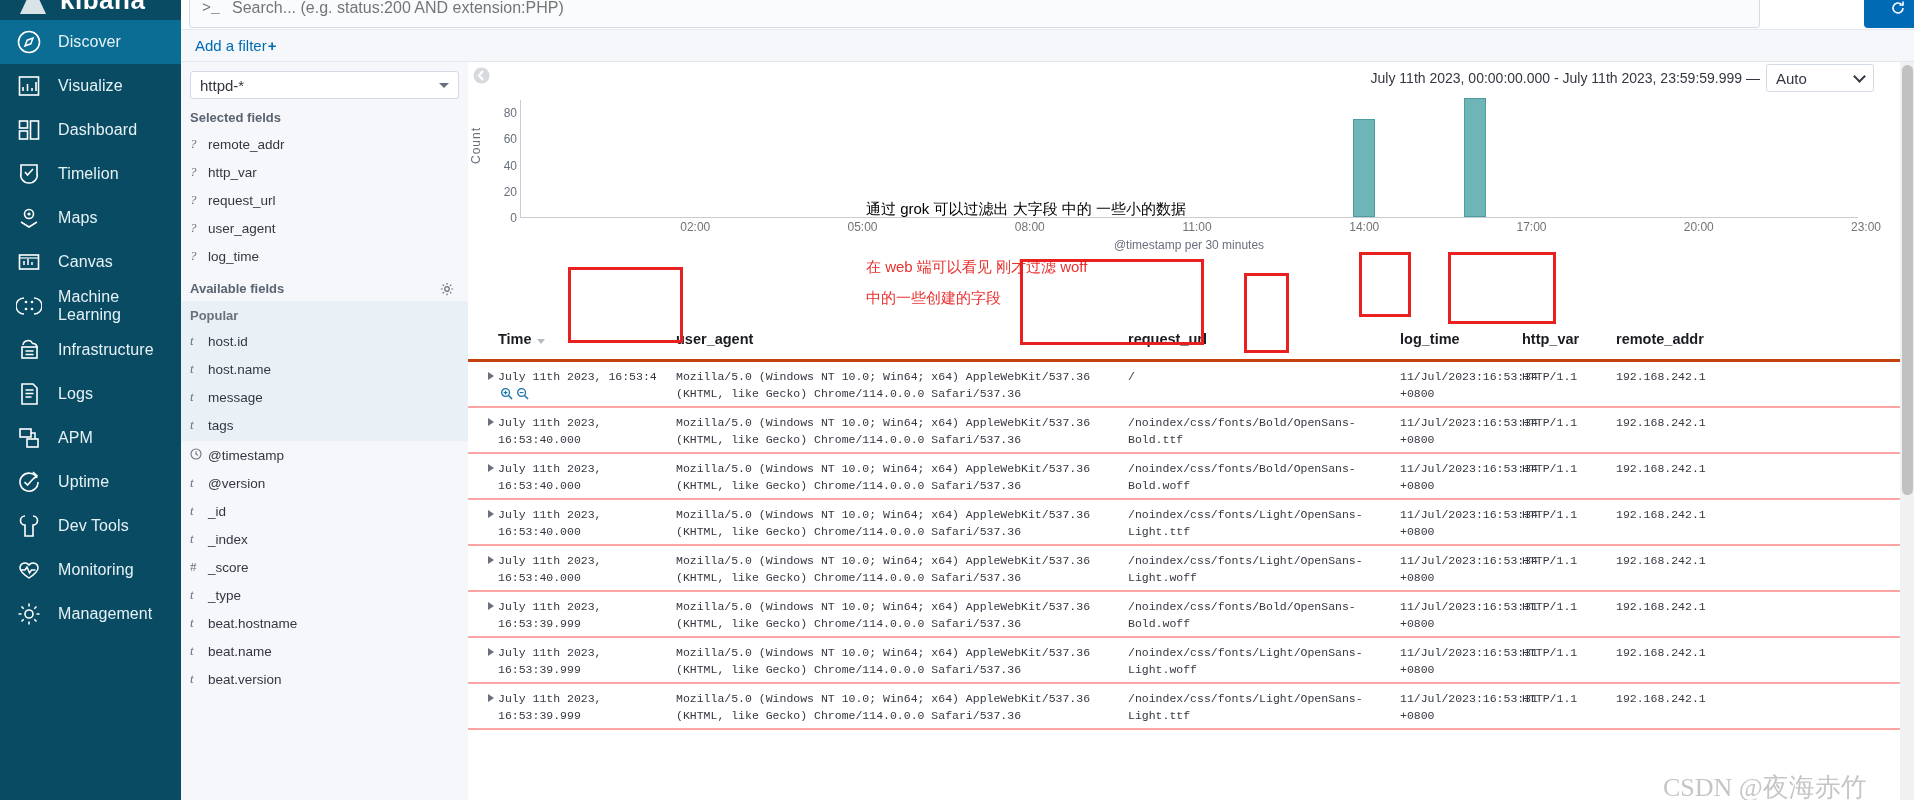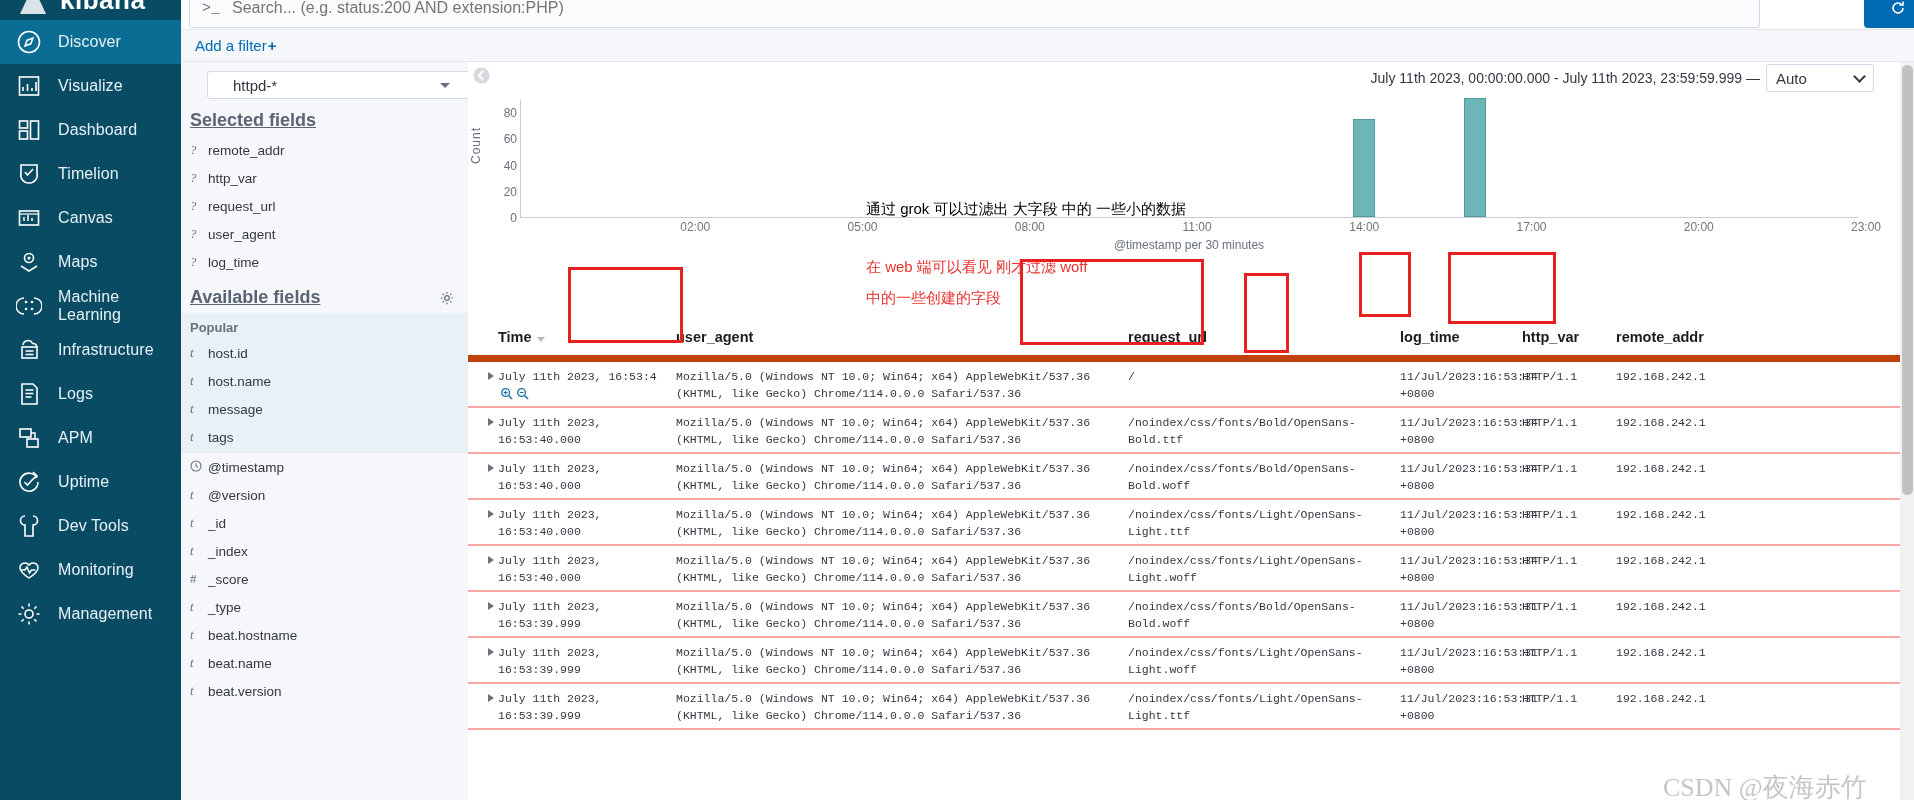--- a/index.html
+++ b/index.html
@@ -99,35 +99,34 @@
   }
   #add-filter .plus { font-weight: bold; font-size: 15px; }
 
   
   #fieldpanel {
     position: absolute; left: 181px; top: 62px;
     width: 287px; height: 738px;
     background: #f5f7fa;
   }
   #index-select {
-    margin: 9px 9px 0 26px;
+    margin: 9px 9px 0 9px;
     width: 269px; height: 28px;
     background: #fff; border: 1px solid #d3dae6; border-radius: 3px;
     display: flex; align-items: center; justify-content: space-between;
-    padding: 0 25px; font-size: 15px; color: #343741; cursor: pointer;
+    padding: 0 9px; font-size: 15px; color: #343741; cursor: pointer;
   }
   #index-select .caret {
     width: 0; height: 0;
     border-left: 5px solid transparent; border-right: 5px solid transparent;
     border-top: 5px solid #69707d;
   }
   .panel-head {
-    font-size: 18px; font-weight: bold; color: #5a6472;
+    font-size: 13px; font-weight: bold; color: #5a6472;
     padding: 11px 0 5px 9px;
-    text-decoration: underline;
   }
   .panel-head.avail { display: flex; align-items: center; justify-content: space-between; padding-right: 14px;}
   .sub-head {
     font-size: 13px; font-weight: bold; color: #6a717d;
     padding: 7px 0 4px 9px;
   }
   .field-row {
     display: flex; align-items: center;
     height: 28px; padding-left: 9px;
     font-size: 13.5px; color: #343741; cursor: pointer;
@@ -210,21 +209,21 @@
 
   
   .note-red {
     position: absolute; font-size: 15px; color: #e8312f; white-space: nowrap;
   }
 
   
   #table { position: absolute; left: 0; top: 256px; width: 1446px; }
   #thead {
     display: flex; height: 44px; align-items: center;
-    border-bottom: 7px solid #c2410c;
+    border-bottom: 3px solid #c2410c;
     font-size: 14.5px; font-weight: bold; color: #1a1c21;
   }
   .trow {
     display: flex; min-height: 46px;
     border-bottom: 2px solid #fca5a5;
     font-family: "Liberation Mono", monospace;
     font-size: 11.5px; color: #343741; line-height: 1.45;
     padding-top: 7px;
   }
   .c-exp   { width: 30px; flex: 0 0 30px; padding-left: 20px; }
@@ -315,36 +314,36 @@
           <svg viewBox="0 0 26 26">
             <path d="M5 4h16v8a8 8 0 0 1-8 10 8 8 0 0 1-8-10z" fill="none" stroke="#fff" stroke-width="1.6"></path>
             <path d="M9 11l2.5 3L17 8" fill="none" stroke="#fff" stroke-width="1.6"></path>
           </svg>
         </span>
         <span>Timelion</span>
       </div>
       <div class="nav-item">
         <span class="nav-icon">
           <svg viewBox="0 0 26 26">
+            <circle cx="13" cy="9" r="4.5" fill="none" stroke="#fff" stroke-width="1.6"></circle>
+            <circle cx="13" cy="9" r="1.6" fill="#fff"></circle>
+            <path d="M5 17l8 5 8-5" fill="none" stroke="#fff" stroke-width="1.5"></path>
+          </svg>
+        </span>
+        <span>Maps</span>
+      </div>
+      <div class="nav-item">
+        <span class="nav-icon">
+          <svg viewBox="0 0 26 26">
             <rect x="3.5" y="6" width="19" height="14" fill="none" stroke="#fff" stroke-width="1.6"></rect>
             <path d="M8 16v-4M12 16v-6M16 16v-3" stroke="#fff" stroke-width="1.5"></path>
             <path d="M3.5 9h19" stroke="#fff" stroke-width="1.2"></path>
           </svg>
         </span>
         <span>Canvas</span>
-      </div>
-      <div class="nav-item">
-        <span class="nav-icon">
-          <svg viewBox="0 0 26 26">
-            <circle cx="13" cy="9" r="4.5" fill="none" stroke="#fff" stroke-width="1.6"></circle>
-            <circle cx="13" cy="9" r="1.6" fill="#fff"></circle>
-            <path d="M5 17l8 5 8-5" fill="none" stroke="#fff" stroke-width="1.5"></path>
-          </svg>
-        </span>
-        <span>Maps</span>
       </div>
       <div class="nav-item">
         <span class="nav-icon">
           <svg viewBox="0 0 26 26">
             <path d="M8 5a5 5 0 0 0 0 16M18 5a5 5 0 0 1 0 16" fill="none" stroke="#fff" stroke-width="1.5"></path>
             <circle cx="10" cy="9" r="1.3" fill="#fff"></circle>
             <circle cx="16" cy="9" r="1.3" fill="#fff"></circle>
             <circle cx="10" cy="16" r="1.3" fill="#fff"></circle>
             <circle cx="16" cy="16" r="1.3" fill="#fff"></circle>
           </svg>

